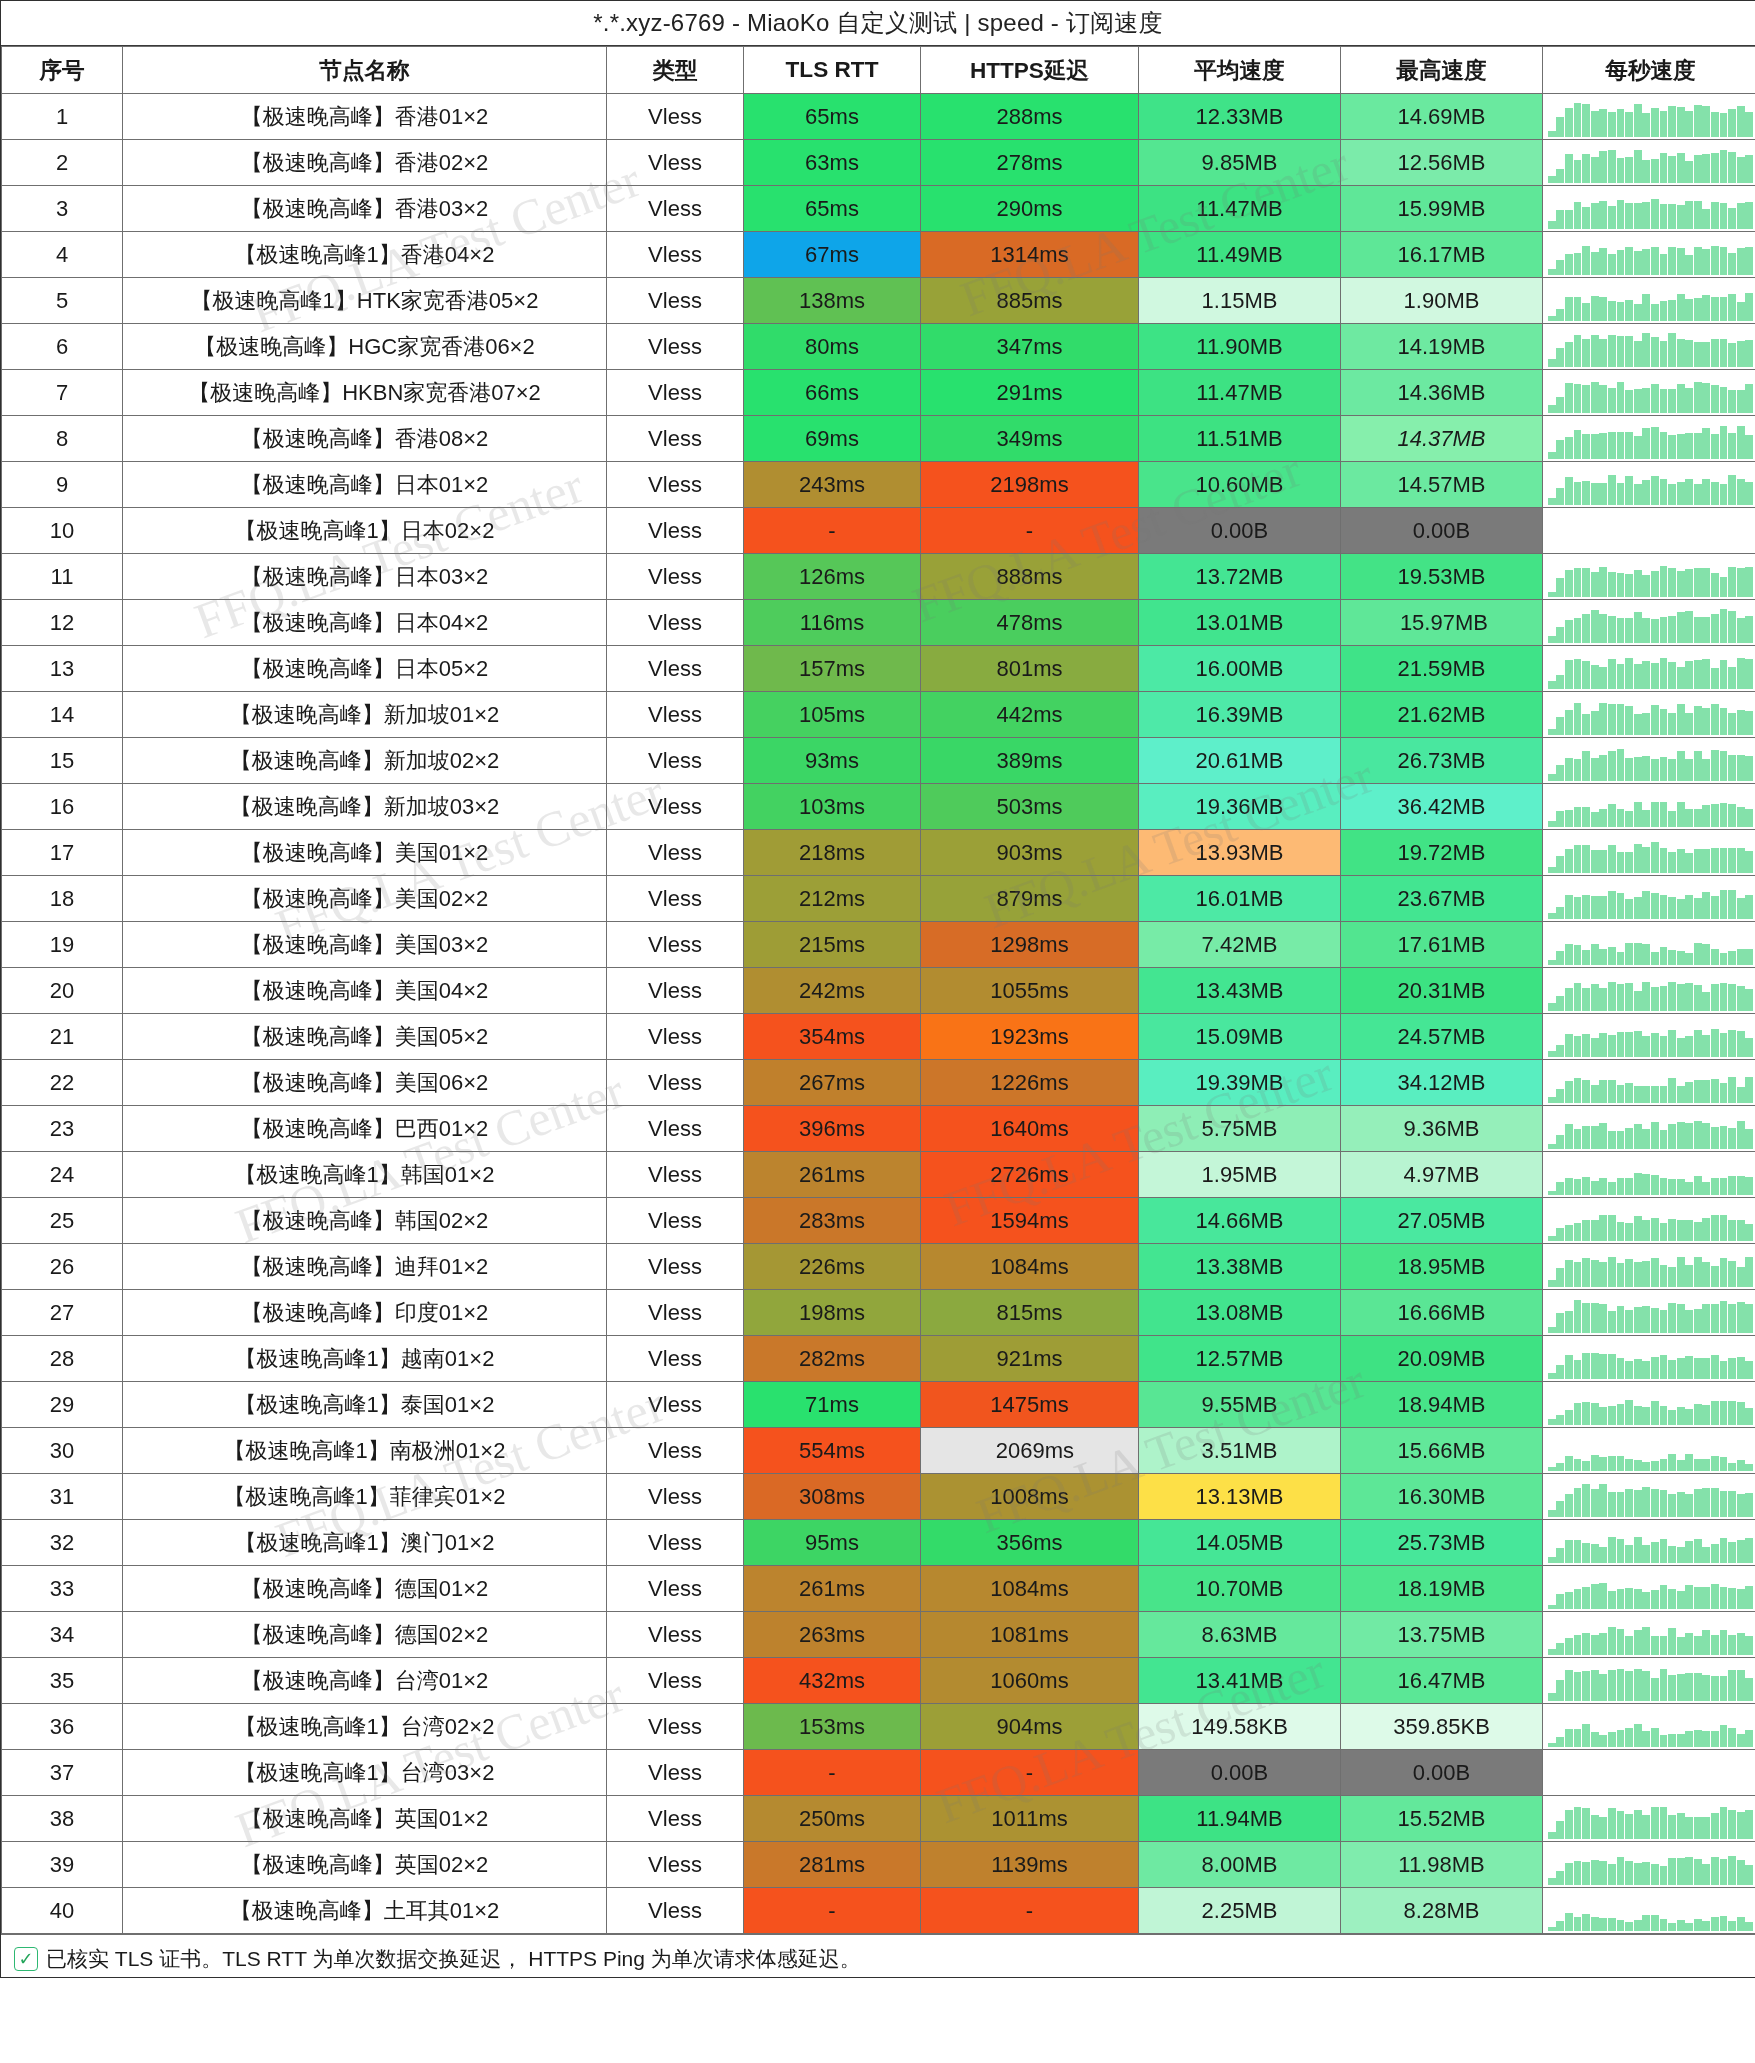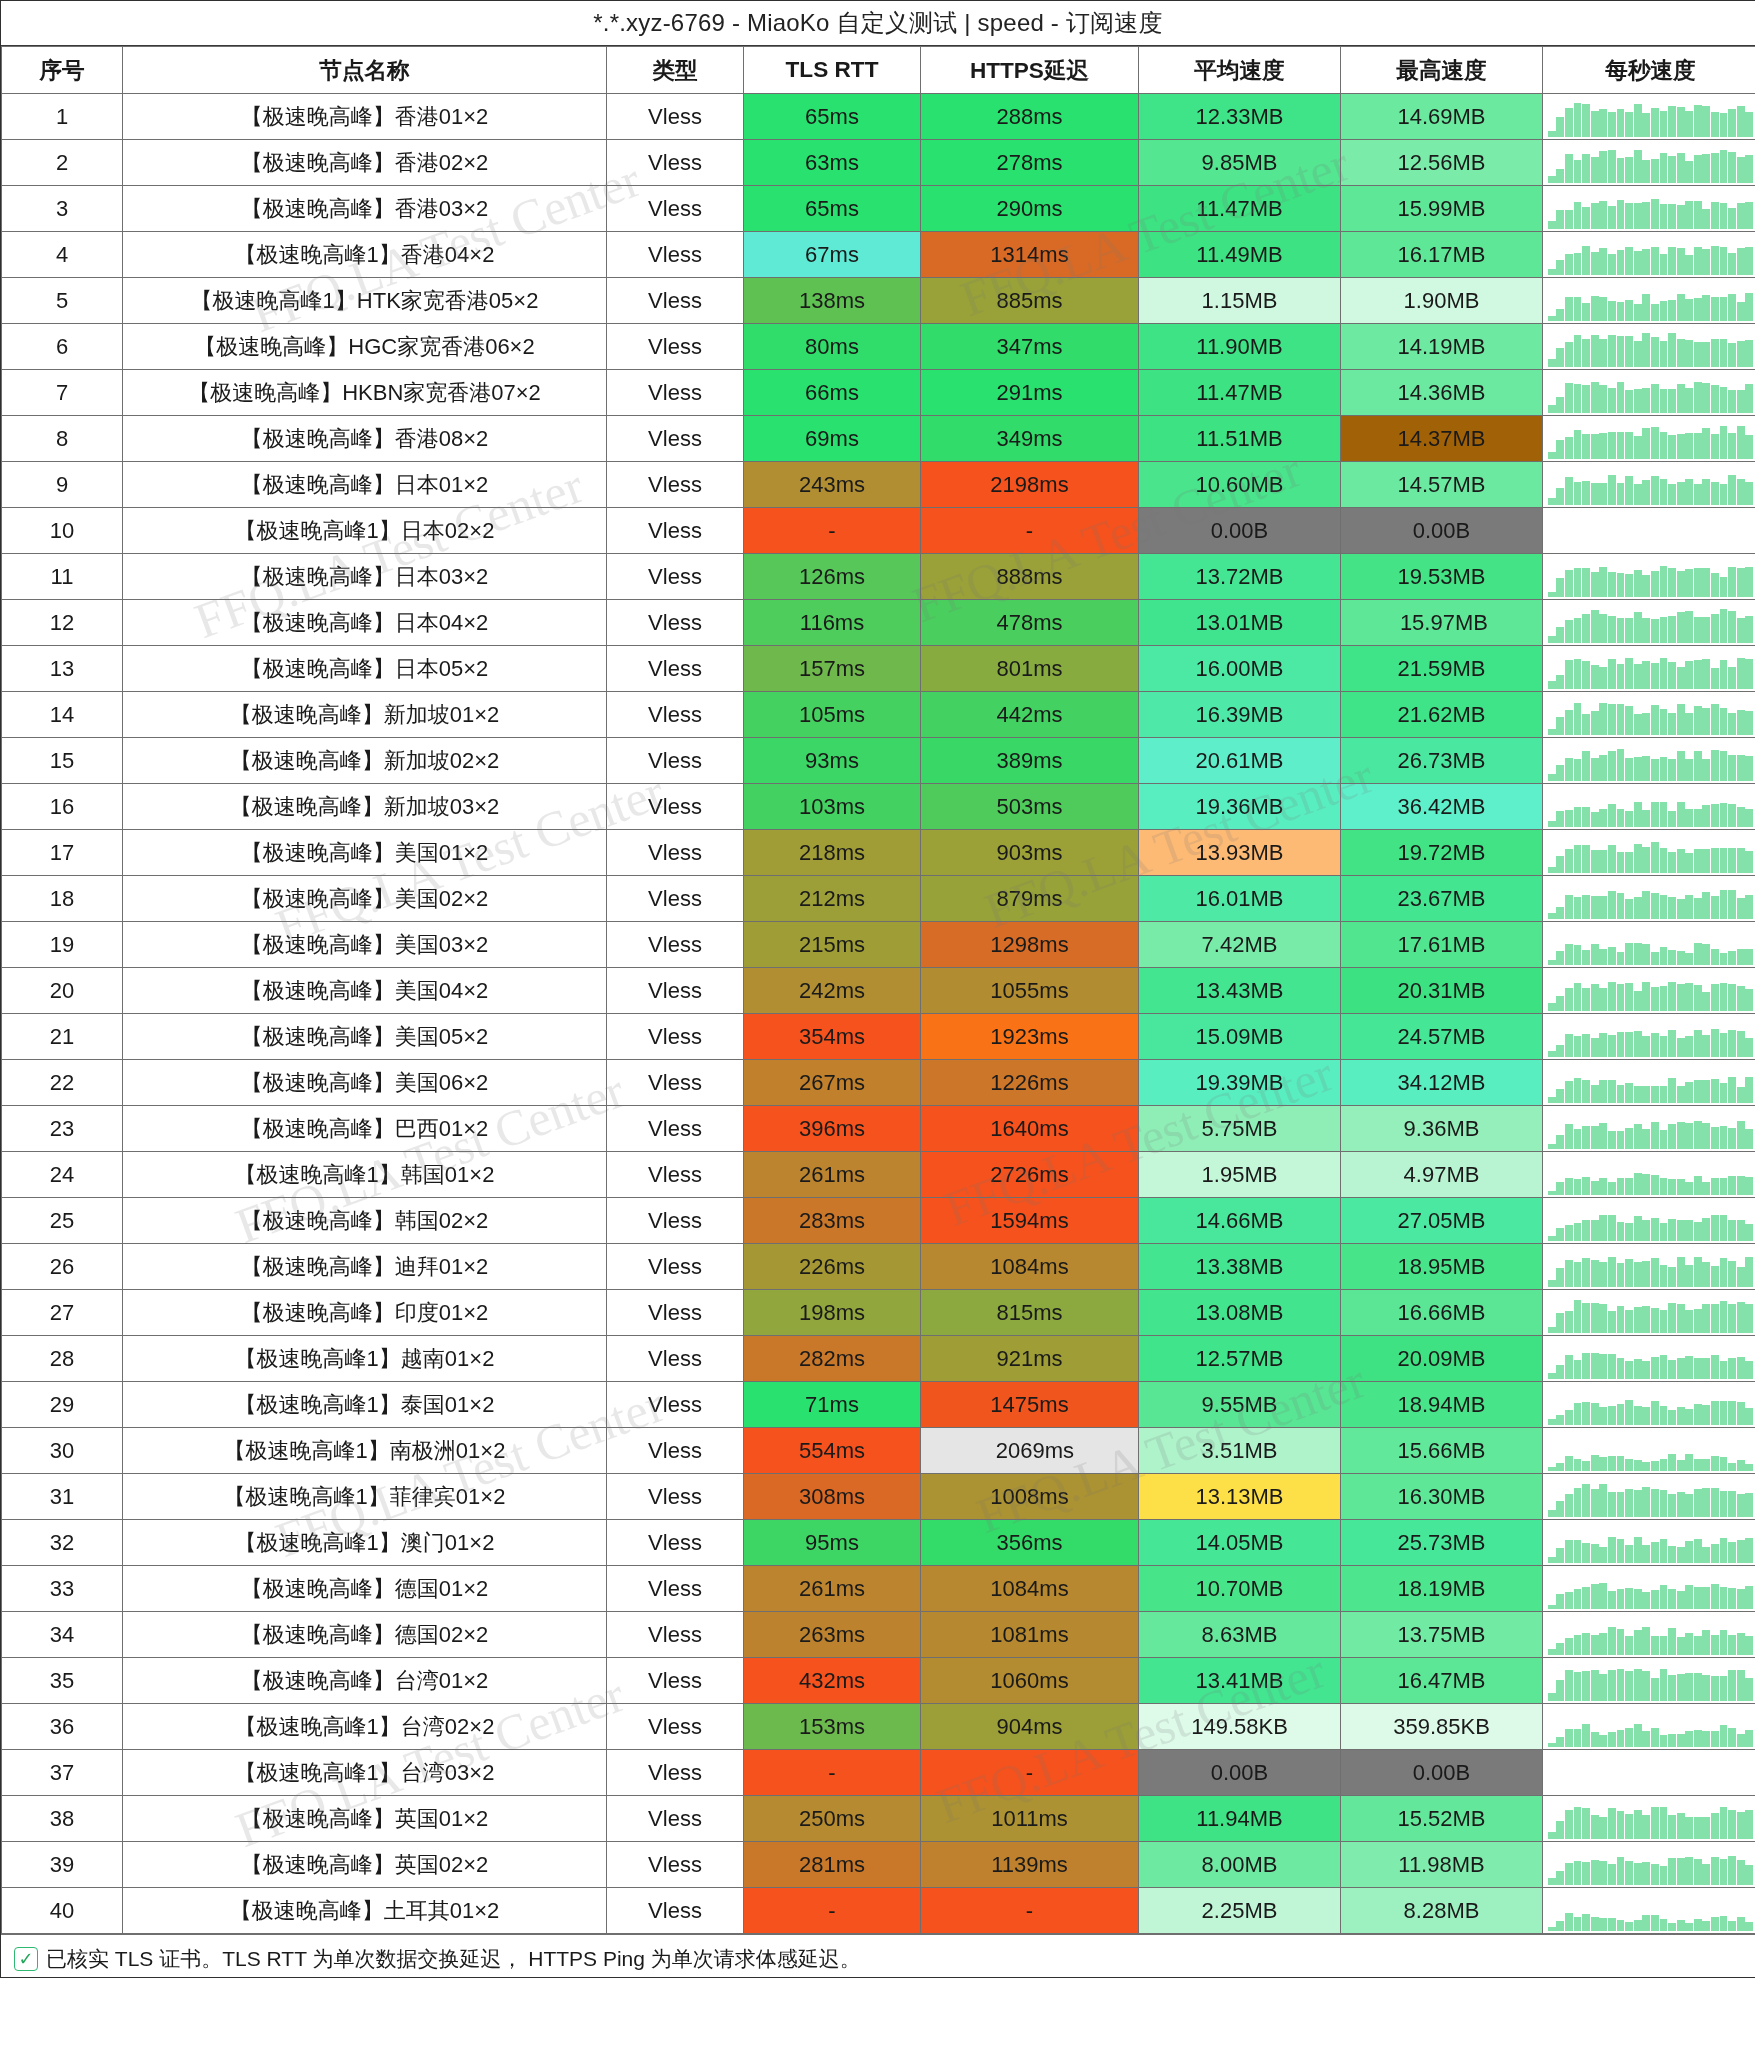--- a/index.html
+++ b/index.html
@@ -243,21 +243,21 @@
                 <i style="height: 21px;"></i>
                 <i style="height: 26px;"></i>
                 <i style="height: 26.5px;"></i>
               </div>
             </td>
           </tr>
           <tr>
             <td>4</td>
             <td class="name">【极速晚高峰1】香港04×2</td>
             <td>Vless</td>
-            <td style="background: #5eead4; margin-left: 8px;">67ms</td>
+            <td style="background: #0ea5e9; margin-left: 8px;">67ms</td>
             <td style="background: rgb(217, 106, 37);">1314ms</td>
             <td style="background: rgb(61, 226, 131);">11.49MB</td>
             <td style="background: rgb(94, 231, 151);">16.17MB</td>
             <td class="spark">
               <div class="spark-wrap">
                 <i style="height: 5.4px;"></i>
                 <i style="height: 15px;"></i>
                 <i style="height: 21px;"></i>
                 <i style="height: 22px;"></i>
                 <i style="height: 28.5px;"></i>
@@ -394,21 +394,21 @@
               </div>
             </td>
           </tr>
           <tr>
             <td>8</td>
             <td class="name">【极速晚高峰】香港08×2</td>
             <td>Vless</td>
             <td style="background: rgb(40, 225, 110);">69ms</td>
             <td style="background: rgb(49, 220, 106);">349ms</td>
             <td style="background: rgb(61, 226, 130);">11.51MB</td>
-            <td style="background: #a16207;">14.37MB</td>
+            <td style="background: #86efac; font-style: italic;">14.37MB</td>
             <td class="spark">
               <div class="spark-wrap">
                 <i style="height: 6.4px;"></i>
                 <i style="height: 19px;"></i>
                 <i style="height: 22px;"></i>
                 <i style="height: 29px;"></i>
                 <i style="height: 25px;"></i>
                 <i style="height: 25px;"></i>
                 <i style="height: 26px;"></i>
                 <i style="height: 27px;"></i>

